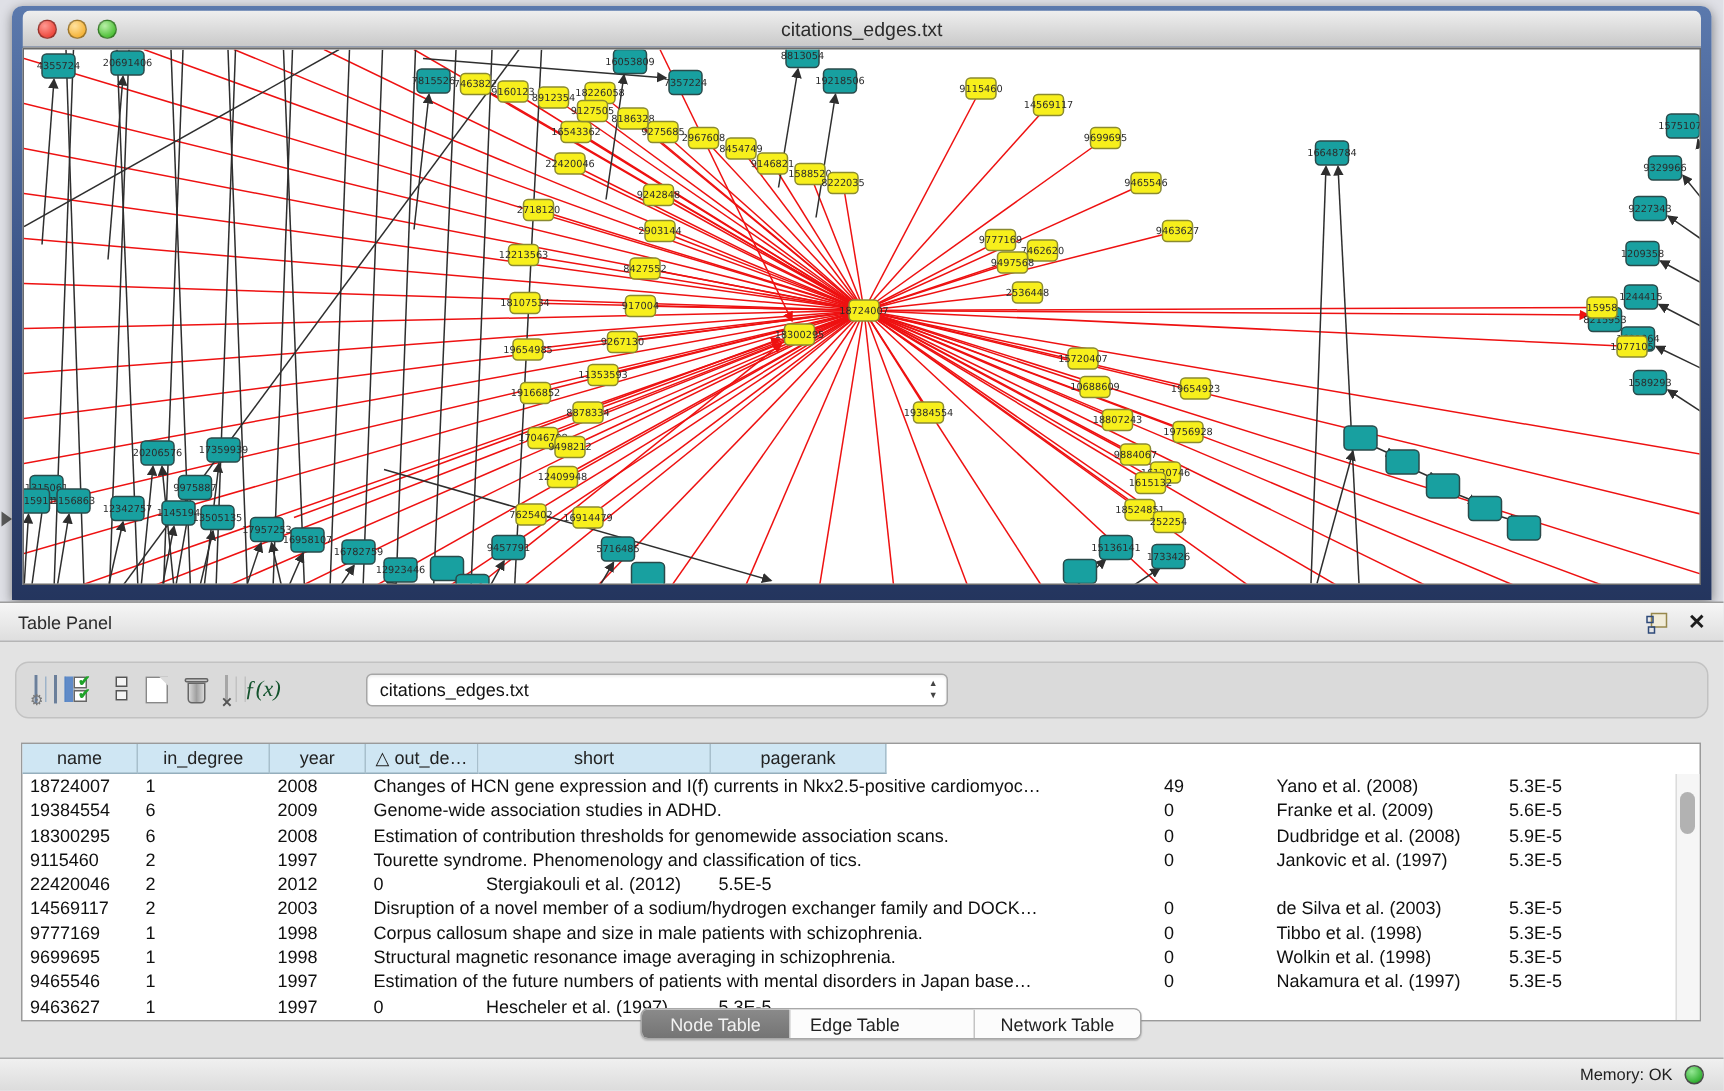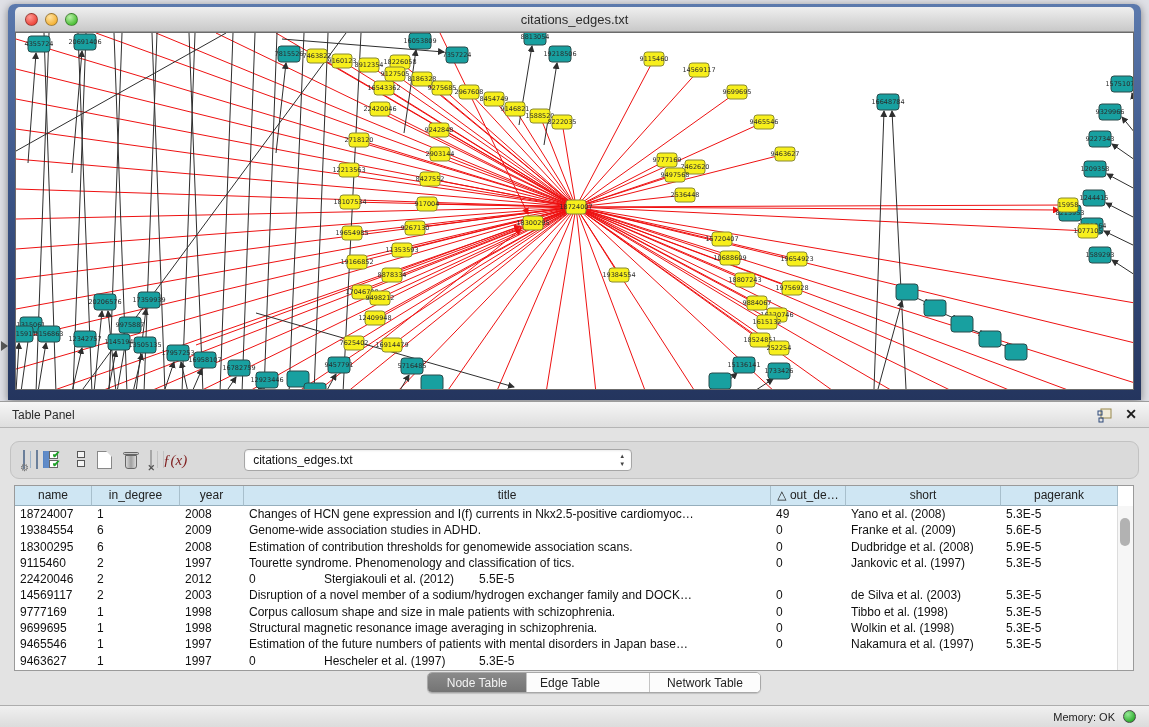--- a/index.html
+++ b/index.html
@@ -29,27 +29,27 @@
     background:linear-gradient(180deg,#f6f6f6,#dedede); border-top:1px solid #9c9c9c; border-bottom:1px solid #b5b5b5; }
   .panel-title { position:absolute; left:12px; top:6px; font-size:12px; color:#2b2b2b; }
   .float-icon { position:absolute; right:36px; top:6px; width:16px; height:15px; cursor:default; }
   .close-icon { position:absolute; right:12px; top:4px; font-size:14px; font-weight:bold; color:#1c1c1c; cursor:default; }
 
   .panel-body { position:absolute; left:0; top:428px; width:1149px; height:277px; background:#e3e3e3; }
 
   .toolbar-well { position:absolute; left:10px; top:13px; width:1129px; height:38px;
     background:#dadada; border:1px solid #c2c2c2; border-radius:9px; display:flex; align-items:center; gap:11px; padding-left:12px; }
   .tb-icon { display:inline-block; position:relative; }
-  .fx { font-family:"Liberation Serif",serif; font-style:italic; font-size:15px; color:#7f1d1d; }
+  .fx { font-family:"Liberation Serif",serif; font-style:italic; font-size:15px; color:#14532d; }
   .combo { margin-left:46px; width:388px; height:22px; background:#ffffff; border:1px solid #a6a6a6; border-radius:4px;
     display:flex; align-items:center; position:relative; box-shadow:inset 0 1px 2px rgba(0,0,0,.08); }
   .combo-text { padding-left:8px; font-size:12px; color:#111; }
   .combo-stepper { position:absolute; right:6px; top:2px; font-size:6px; color:#444; line-height:8px; text-align:center; }
 
-  .table-box { position:absolute; left:14px; top:57px; width:1120px; height:186px; background:#ffffff; border:1px solid #9a9a9a; }
+  .table-box { position:absolute; left:14px; top:67px; width:1120px; height:186px; background:#ffffff; border:1px solid #9a9a9a; }
   .thead { display:flex; height:20px; }
   .th { background:#cfe6f3; border-right:1px solid #a8bfcc; border-bottom:1px solid #95aebc; font-size:12px; color:#222;
     text-align:center; line-height:19px; overflow:hidden; white-space:nowrap; }
   .tr { display:flex; height:16.3px; }
   .td { font-size:12px; color:#101010; line-height:16px; padding-left:5px; overflow:hidden; white-space:nowrap; }
   .vscroll { position:absolute; right:0; top:20px; bottom:0; width:16px; background:#f6f6f6; border-left:1px solid #dcdcdc; }
   .vthumb { position:absolute; left:2px; top:12px; width:10px; height:28px; background:#b2b2b2; border-radius:6px; }
 
   .tabbar { position:absolute; left:427px; top:244px; display:flex; height:21px;
     border:1px solid #a8a8a8; border-radius:5px; overflow:hidden; background:#fcfcfc; box-shadow:0 1px 1px rgba(0,0,0,.15); }
@@ -496,21 +496,20 @@
         <span class="combo-text">citations_edges.txt</span>
         <span class="combo-stepper">▲<br>▼</span>
       </div>
     </div>
 
     <div class="table-box">
       <div class="thead" id="thead">
           <div class="th" style="width: 77px;">name</div>
           <div class="th" style="width: 88px;">in_degree</div>
           <div class="th" style="width: 64px;">year</div>
-          <div class="th" style="width: 527px;">title</div>
           <div class="th" style="width: 75px;">△ out_de…</div>
           <div class="th" style="width: 155px;">short</div>
           <div class="th" style="width: 117px;">pagerank</div>
         </div>
       <div id="tbody">
           <div class="tr">
             <div class="td" style="width: 77px;">18724007</div>
             <div class="td" style="width: 88px;">1</div>
             <div class="td" style="width: 64px;">2008</div>
             <div class="td" style="width: 527px;">Changes of HCN gene expression and I(f) currents in Nkx2.5-positive cardiomyoc…</div>

